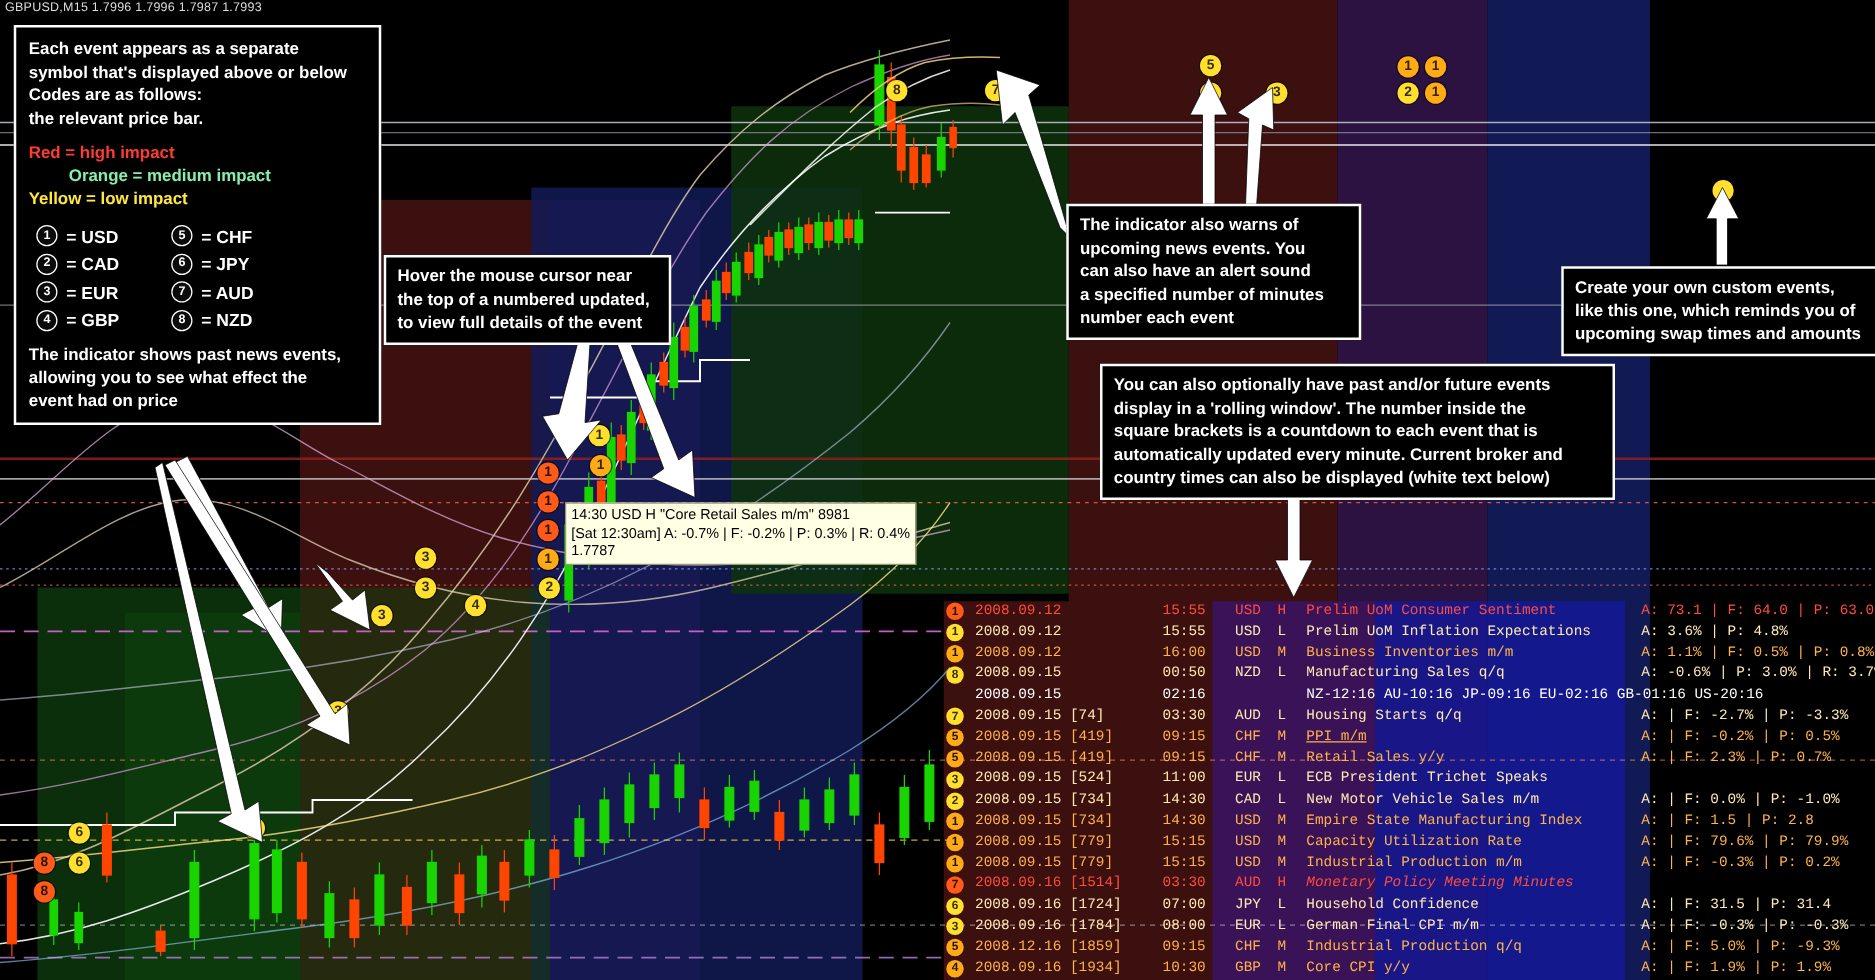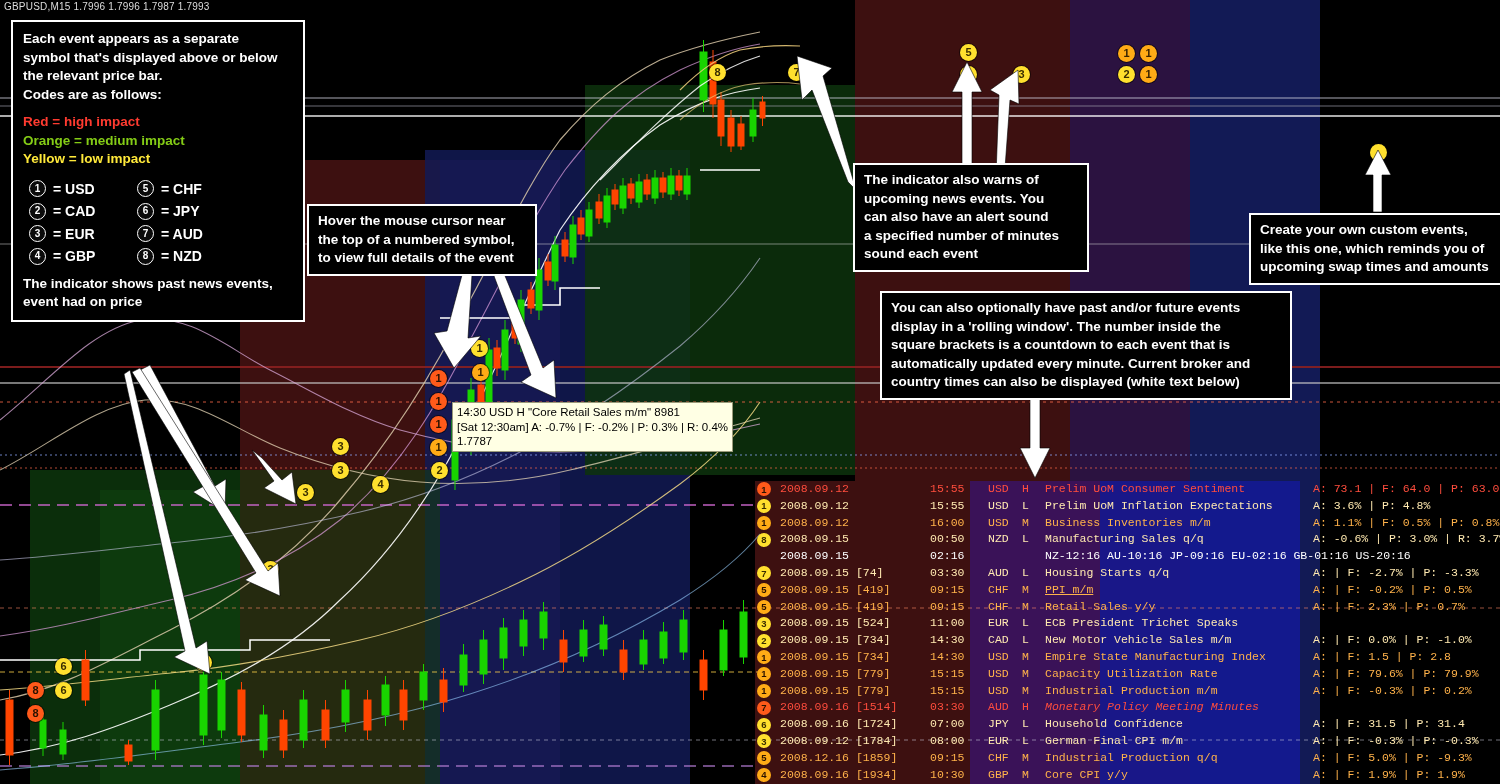--- a/index.html
+++ b/index.html
@@ -17,21 +17,21 @@
   #symbol-bar{position:absolute;left:4px;top:1px;color:#dcdcdc;font-size:10px;
     font-family:"Liberation Sans",sans-serif;letter-spacing:.2px;white-space:nowrap;z-index:40;}
 
   
   .callout{position:absolute;background:#000;border:2px solid #fff;color:#fff;
     font-weight:bold;font-size:13.5px;line-height:18.5px;padding:6px 9px;z-index:30;
     font-family:"Liberation Sans",sans-serif;}
   .callout .ln{white-space:nowrap;}
   .callout .sp{display:block;height:9px;}
   .red{color:#ff3b30;}
-  .orange{color:#84cc16;}
+  .orange{color:#86efac;margin-left:32px;}
   .yellow{color:#ffe93a;}
 
   
   .cc-grid{display:grid;grid-template-columns:108px auto;row-gap:4px;margin:2px 0 0 6px;}
   .cc{display:flex;align-items:center;gap:7px;white-space:nowrap;}
   .cc .lbl{font-weight:bold;font-size:14px;color:#fff;}
 
   
   .badge-b{width:15px;height:15px;border-radius:50%;background:#0b0b0b;border:1.5px solid #fff;
     color:#fff;font-size:10px;font-weight:bold;display:flex;align-items:center;
@@ -334,22 +334,22 @@
       <polygon points="124,374 130,370 196,648 207,641 210,674 174,657 185,651"></polygon>
 
       <polygon points="252,450 262,458 282,480 292,472 296,504 264,488 274,481"></polygon>
     </g>
   </svg>
 
   <div class="callout" style="left:11px;top:20px;width:270px;padding:8px 10px;">
     <div>
       <div class="ln">Each event appears as a separate</div>
       <div class="ln">symbol that's displayed above or below</div>
+      <div class="ln">Codes are as follows:</div>
       <div class="ln">the relevant price bar.</div>
-      <div class="ln">Codes are as follows:</div>
     </div>
     <span class="sp"></span>
     <div>
       <div class="ln red">Red = high impact</div>
       <div class="ln orange">Orange = medium impact</div>
       <div class="ln yellow">Yellow = low impact</div>
     </div>
     <span class="sp"></span>
     <div class="cc-grid" id="cc-grid">
         <div class="cc">
@@ -381,36 +381,37 @@
           <span class="lbl">= GBP</span>
         </div>
         <div class="cc">
           <span class="badge-b">8</span>
           <span class="lbl">= NZD</span>
         </div>
       </div>
     <span class="sp"></span>
     <div>
       <div class="ln">The indicator shows past news events,</div>
+      <div class="ln">allowing you to see what effect the</div>
       <div class="ln">event had on price</div>
     </div>
   </div>
 
   <div class="callout" style="left:307px;top:204px;width:208px;">
     <div class="ln">Hover the mouse cursor near</div>
-    <div class="ln">the top of a numbered symbol,</div>
+    <div class="ln">the top of a numbered updated,</div>
     <div class="ln">to view full details of the event</div>
   </div>
 
   <div class="callout" style="left:853px;top:163px;width:214px;">
     <div class="ln">The indicator also warns of</div>
     <div class="ln">upcoming news events. You</div>
     <div class="ln">can also have an alert sound</div>
     <div class="ln">a specified number of minutes</div>
-    <div class="ln">sound each event</div>
+    <div class="ln">number each event</div>
   </div>
 
   <div class="callout" style="left:880px;top:291px;width:390px;">
     <div class="ln">You can also optionally have past and/or future events</div>
     <div class="ln">display in a 'rolling window'. The number inside the</div>
     <div class="ln">square brackets is a countdown to each event that is</div>
     <div class="ln">automatically updated every minute. Current broker and</div>
     <div class="ln">country times can also be displayed (white text below)</div>
   </div>
 
@@ -557,21 +558,21 @@
         <span class="ev-badge" style="background: rgb(255, 224, 46); color: rgb(58, 46, 0);">6</span>
         <span class="ev-date i-L">2008.09.16 [1724]</span>
         <span class="ev-time i-L">07:00</span>
         <span class="ev-cur i-L">JPY</span>
         <span class="ev-imp i-L">L</span>
         <span class="ev-title i-L" style="width: 268px;">Household Confidence</span>
         <span class="ev-vals i-L">A: | F: 31.5 | P: 31.4</span>
       </div>
       <div class="ev-row">
         <span class="ev-badge" style="background: rgb(255, 224, 46); color: rgb(58, 46, 0);">3</span>
-        <span class="ev-date i-L">2008.09.12 [1784]</span>
+        <span class="ev-date i-L">2008.09.16 [1784]</span>
         <span class="ev-time i-L">08:00</span>
         <span class="ev-cur i-L">EUR</span>
         <span class="ev-imp i-L">L</span>
         <span class="ev-title i-L" style="width: 268px;">German Final CPI m/m</span>
         <span class="ev-vals i-L">A: | F: -0.3% | P: -0.3%</span>
       </div>
       <div class="ev-row">
         <span class="ev-badge" style="background: rgb(255, 171, 22); color: rgb(42, 18, 0);">5</span>
         <span class="ev-date i-M">2008.12.16 [1859]</span>
         <span class="ev-time i-M">09:15</span>

